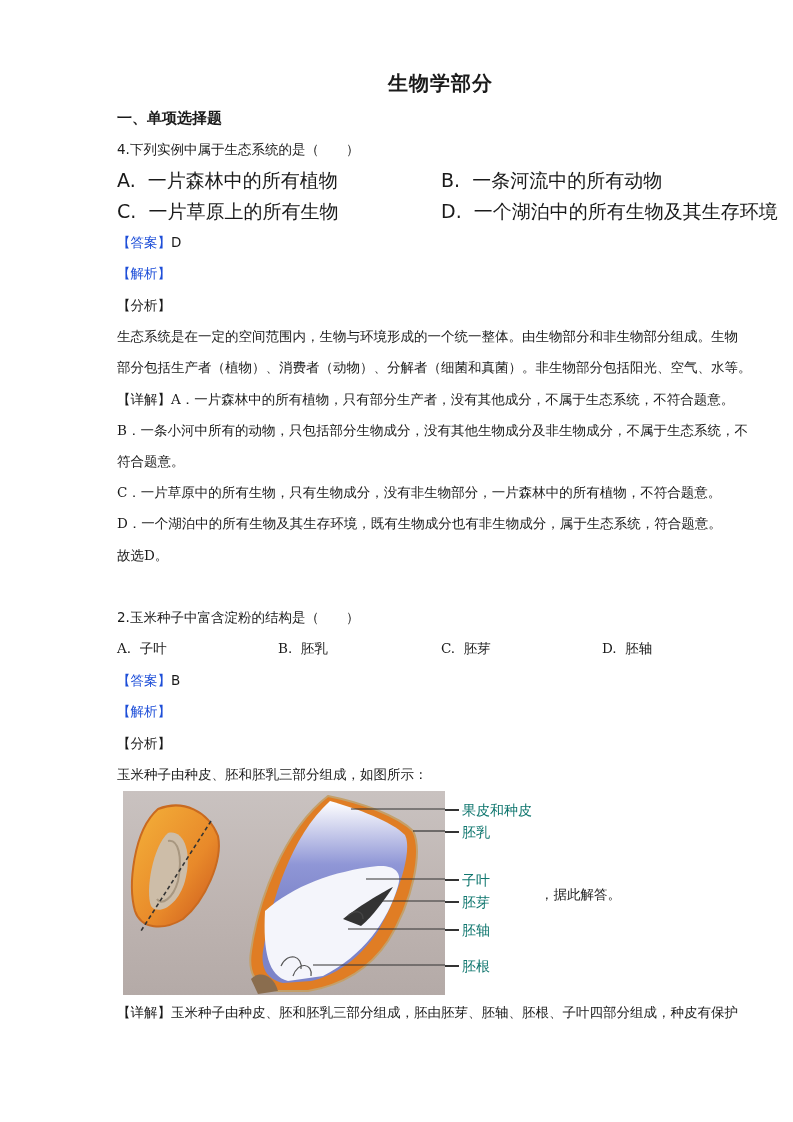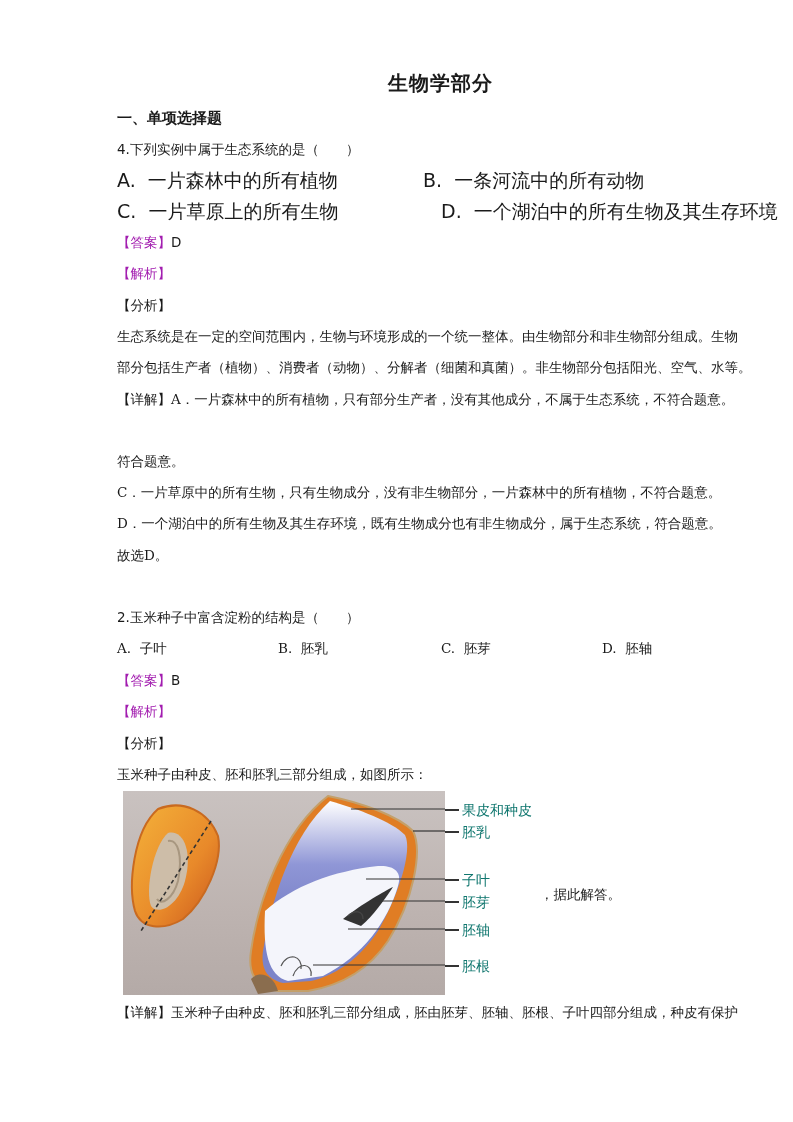--- a/index.html
+++ b/index.html
@@ -9,21 +9,21 @@
     color: #1a1a1a;
   }
   .page { position: absolute; left: 0; top: 0; width: 793px; height: 1122px; margin-left: 44px; }
   .line { position: absolute; left: 73px; font-size: 13.5px; line-height: 20px; white-space: nowrap; }
   .title {
     position: absolute; top: 70px; left: 0; width: 793px; text-align: center;
     font-size: 20px; font-weight: bold; font-family: "DejaVu Sans", sans-serif; letter-spacing: 1px;
   }
   .section { font-family: "DejaVu Sans", sans-serif; font-weight: bold; font-size: 15px; }
   .sans { font-family: "DejaVu Sans", sans-serif; }
-  .blue { color: #a21caf; }
+  .blue { color: #1d4ed8; }
   .opt { position: absolute; font-size: 19px; line-height: 20px; white-space: nowrap; font-family: "DejaVu Sans", sans-serif; }
   .opt2 { position: absolute; font-size: 13.5px; line-height: 20px; white-space: nowrap; }
 
   .figure { position: absolute; left: 79px; top: 791px; width: 420px; height: 204px; }
   .fig-img { position: absolute; left: 0; top: 0; width: 322px; height: 204px; background: linear-gradient(180deg,#c9c2c0 0%,#bdb3b0 60%,#b4aaa7 100%); overflow: hidden; }
   .fig-label { position: absolute; left: 339px; font-size: 14px; line-height: 16px; font-family: Liberation Sans, sans-serif; color: #0f766e; white-space: nowrap; }
   .leader { position: absolute; height: 1.5px; background: #333; }
   .fig-tail { position: absolute; left: 496px; top: 884px; font-size: 13.5px; line-height: 20px; white-space: nowrap; }
 </style>
 </head>
@@ -32,21 +32,21 @@
 <div class="page">
 
   <div class="title">生物学部分</div>
   <div class="line section" style="top:108px;">一、单项选择题</div>
 
   <div class="line sans" style="top:139px;">4.下列实例中属于生态系统的是（　　）</div>
   <div class="opt" style="left:73px; top:170px;">
     <span>A.</span>&nbsp;
     <span>一片森林中的所有植物</span>
   </div>
-  <div class="opt" style="left:379px; top:170px;">
+  <div class="opt" style="left:397px; top:170px;">
     <span>B.</span>&nbsp;
     <span>一条河流中的所有动物</span>
   </div>
   <div class="opt" style="left:73px; top:201px;">
     <span>C.</span>&nbsp;
     <span>一片草原上的所有生物</span>
   </div>
   <div class="opt" style="left:397px; top:201px;">
     <span>D.</span>&nbsp;
     <span>一个湖泊中的所有生物及其生存环境</span>
@@ -55,20 +55,21 @@
   <div class="line sans" style="top:232px;">
     <span class="blue">【答案】</span><span>D</span>
   </div>
   <div class="line sans blue" style="top:263px;">【解析】</div>
   <div class="line" style="top:295px;">【分析】</div>
   <div class="line" style="top:326px;">生态系统是在一定的空间范围内，生物与环境形成的一个统一整体。由生物部分和非生物部分组成。生物</div>
   <div class="line" style="top:357px;">部分包括生产者（植物）、消费者（动物）、分解者（细菌和真菌）。非生物部分包括阳光、空气、水等。</div>
   <div class="line" style="top:389px;">
     <span>【详解】</span><span>A．一片森林中的所有植物，只有部分生产者，没有其他成分，不属于生态系统，不符合题意。</span>
   </div>
+  <div class="line" style="top:420px;">B．一条小河中所有的动物，只包括部分生物成分，没有其他生物成分及非生物成分，不属于生态系统，不</div>
   <div class="line" style="top:451px;">符合题意。</div>
   <div class="line" style="top:482px;">C．一片草原中的所有生物，只有生物成分，没有非生物部分，一片森林中的所有植物，不符合题意。</div>
   <div class="line" style="top:513px;">D．一个湖泊中的所有生物及其生存环境，既有生物成分也有非生物成分，属于生态系统，符合题意。</div>
   <div class="line" style="top:545px;">故选D。</div>
 
   <div class="line sans" style="top:607px;">2.玉米种子中富含淀粉的结构是（　　）</div>
   <div class="opt2" style="left:73px; top:638px;">
     <span>A.</span>&nbsp;
     <span>子叶</span>
   </div>

